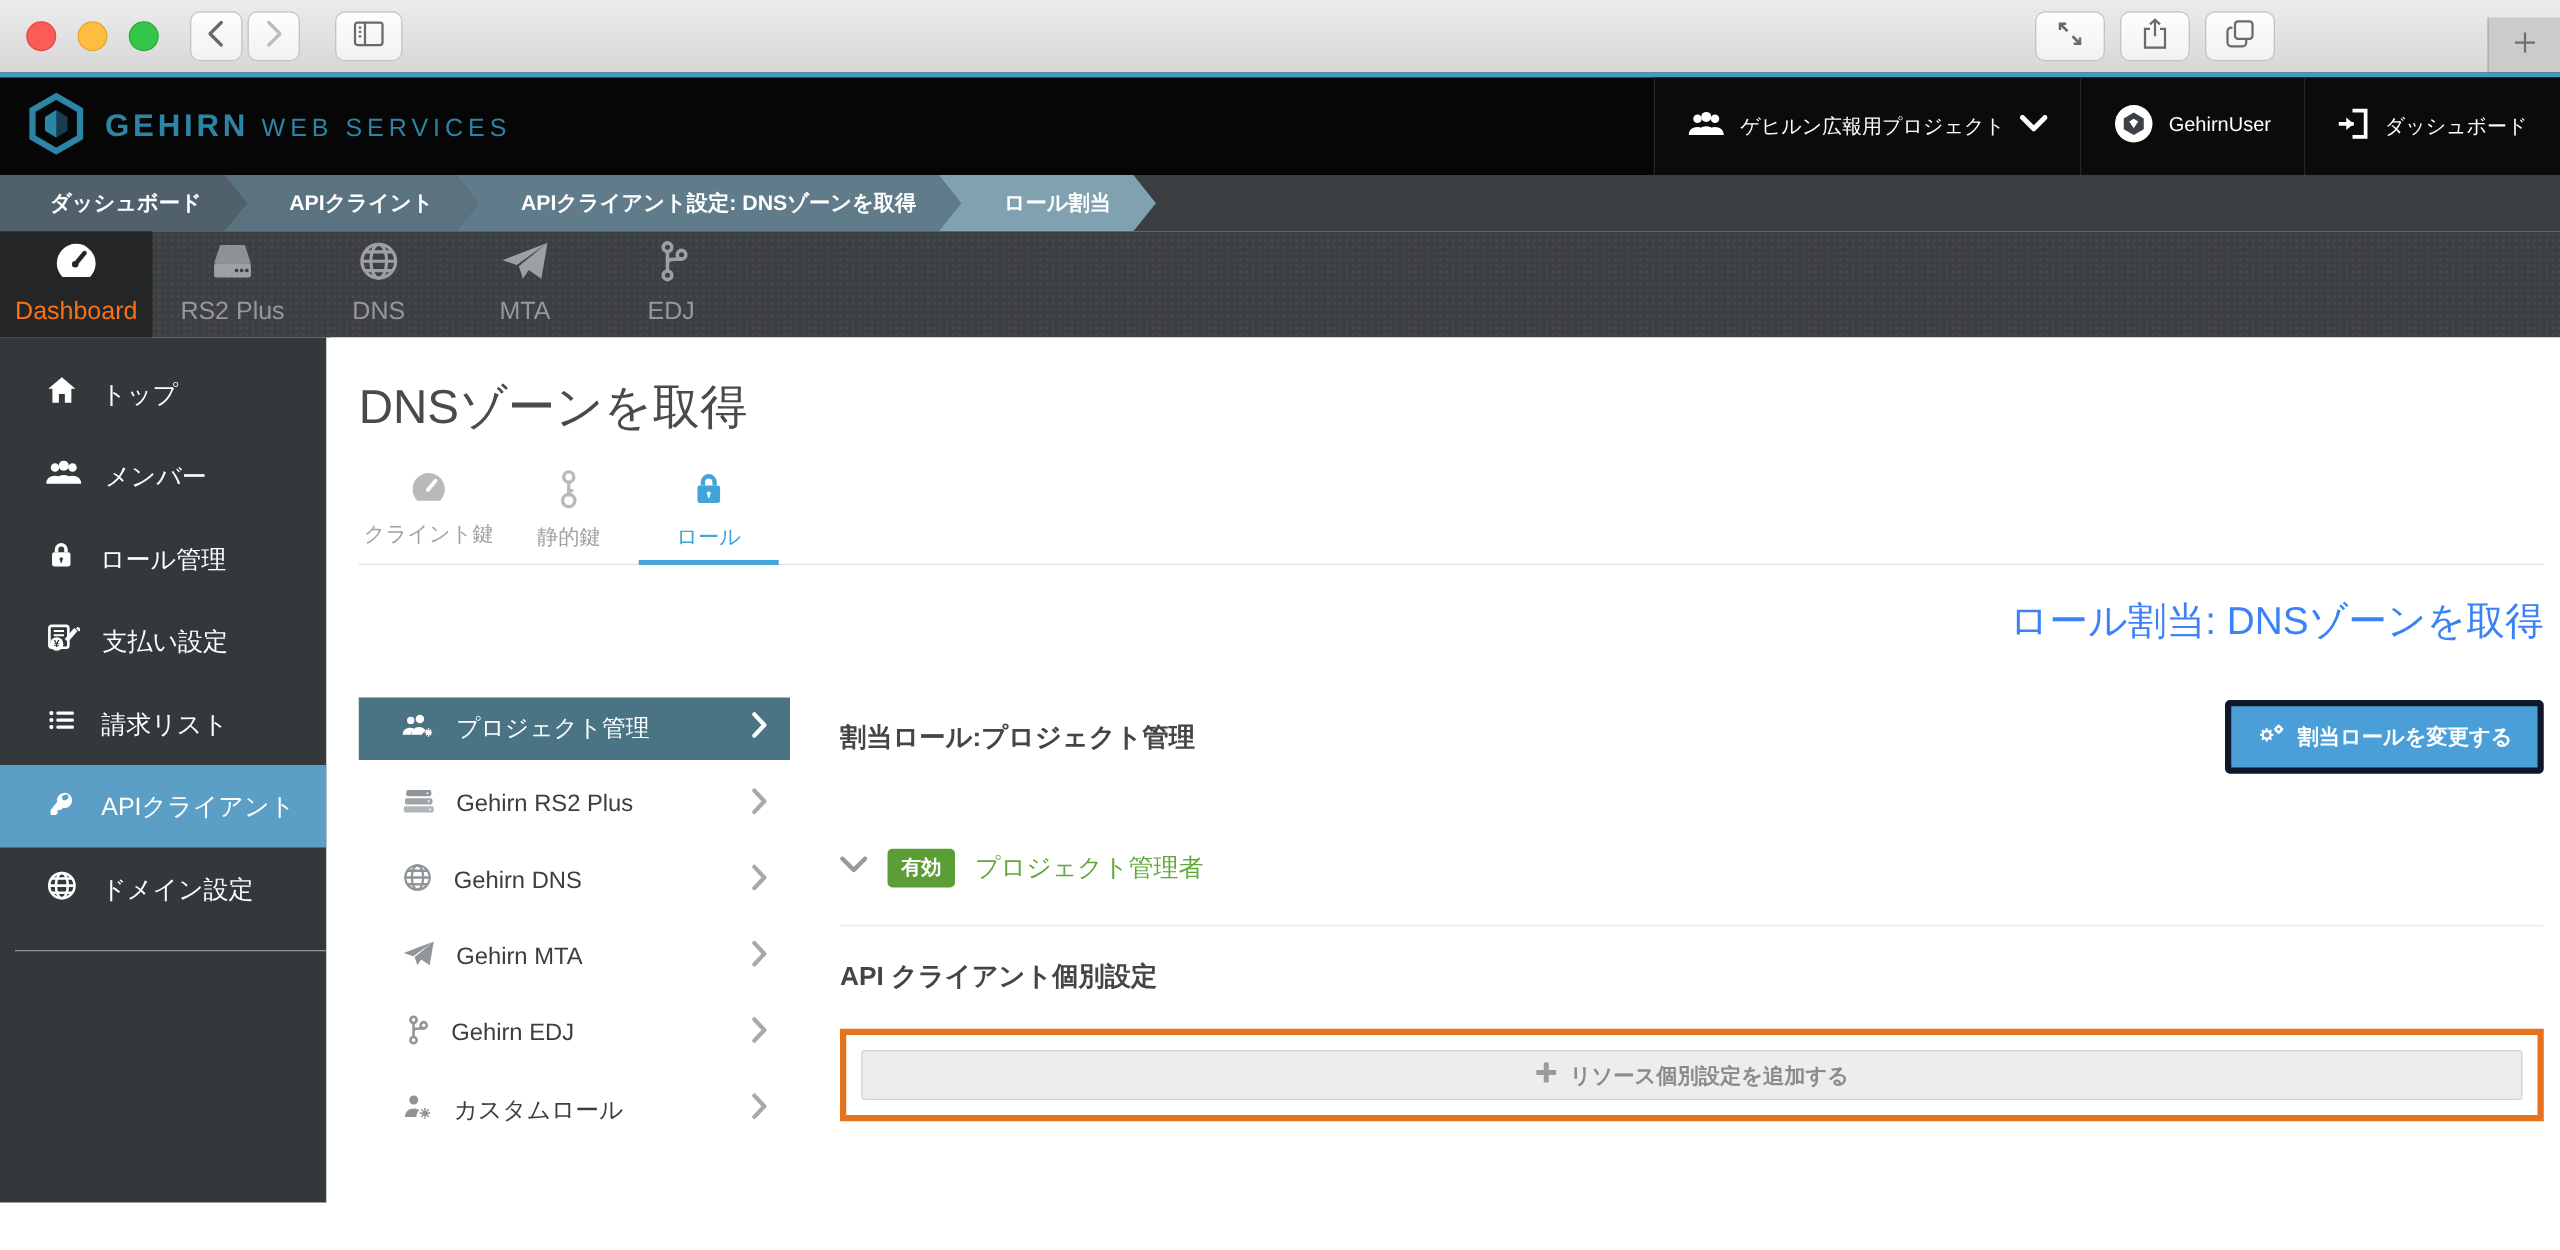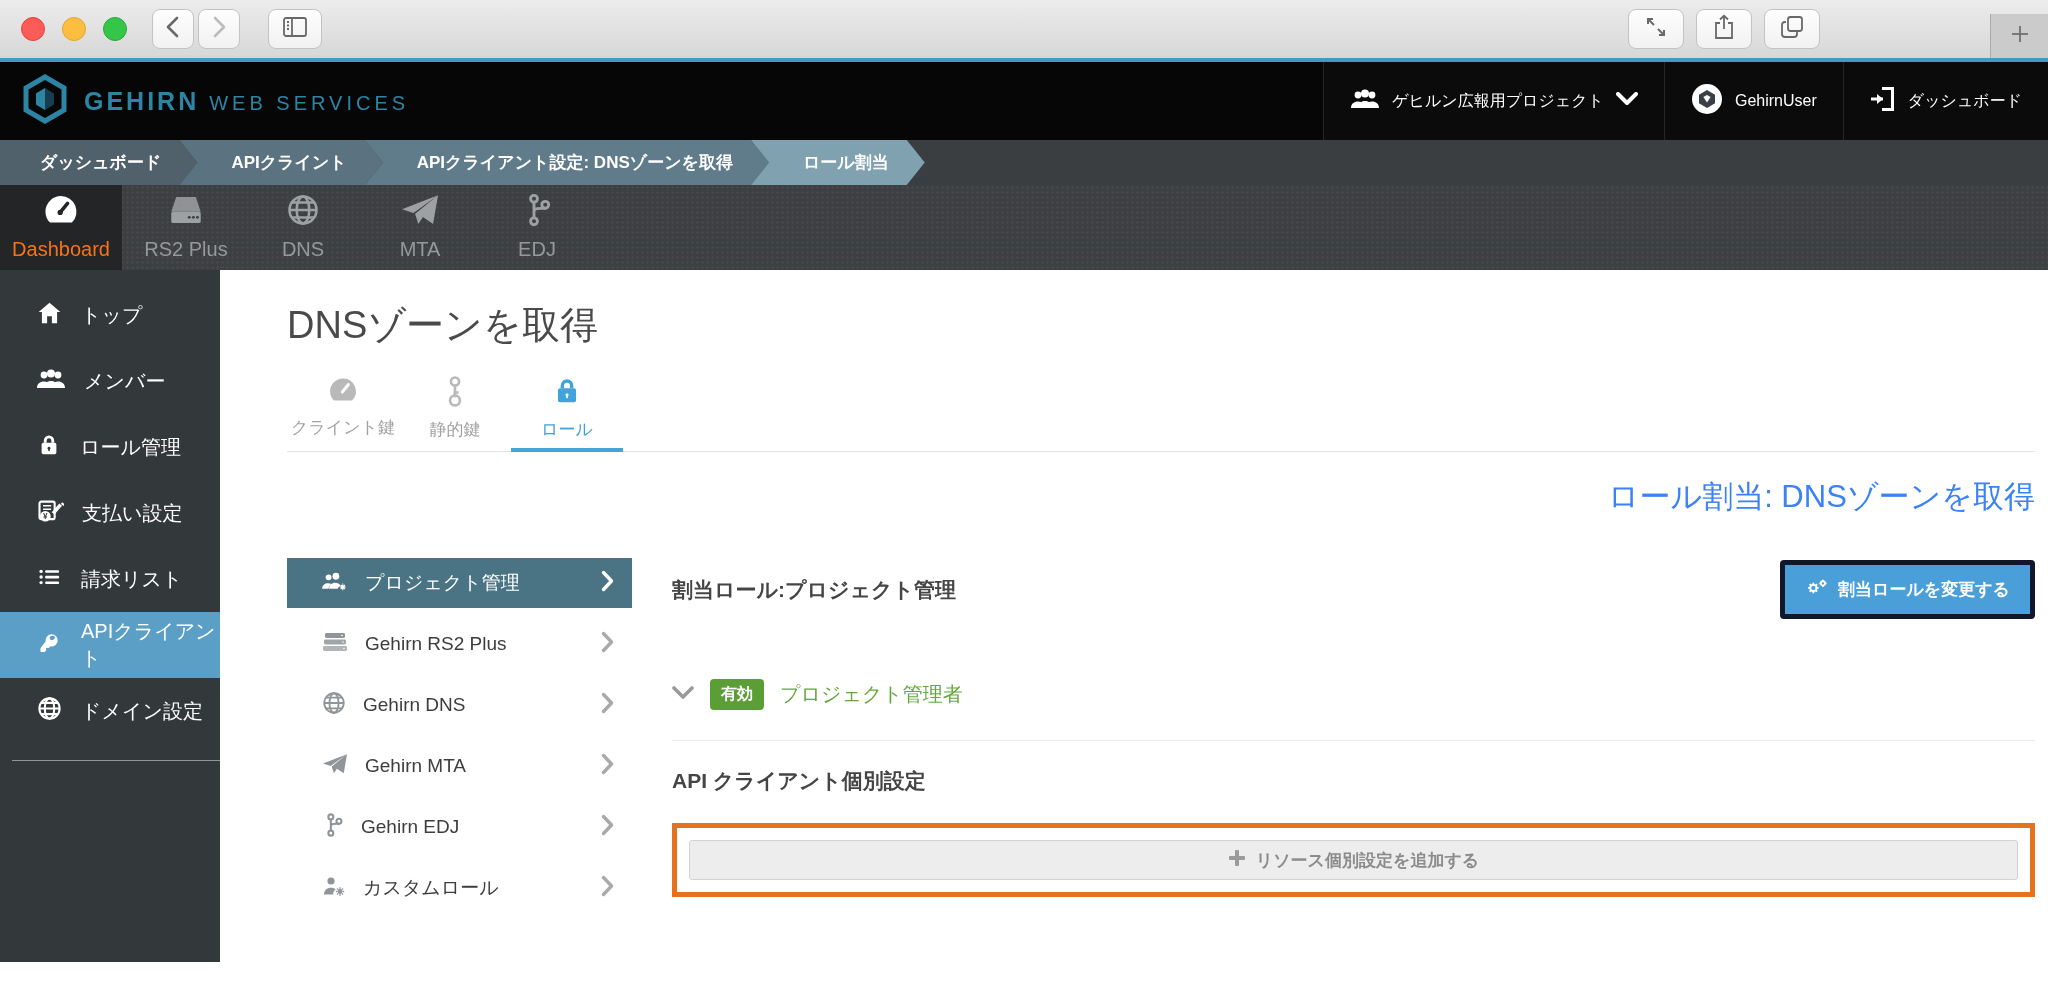--- a/index.html
+++ b/index.html
@@ -51,21 +51,21 @@
                 background-image:radial-gradient(rgba(236,120,120,0.10) 1px, transparent 1.4px);
                 background-size:5px 5px; display:flex; }
   .svc-tab { width:106px; display:flex; flex-direction:column; align-items:center; justify-content:flex-end;
              padding-bottom:9px; color:#96999c; font-size:20px; gap:5px; cursor:pointer; }
   .svc-tab svg { color:#9ea1a3; }
   .svc-tab.active { background:#232527; color:#f97316; width:122px; }
   .svc-tab.active svg { color:#fff; }
   .svc-tab.w1 { width:128px; }
 
   
-  .sidebar { position:absolute; left:0; top:270px; width:220px; height:692px; background:#33383b; padding-top:12px; }
+  .sidebar { position:absolute; left:0; top:270px; width:261px; height:692px; background:#33383b; padding-top:12px; }
   .side-item { height:66px; display:flex; align-items:center; gap:18px; padding-left:36px;
                color:#fff; font-size:20px; cursor:pointer; }
   .side-item svg { color:#fff; flex:none; }
   .side-item.active { background:#5b9fc7; }
   .side-divider { border-top:1px solid #90969a; margin:16px 0 0 12px; }
 
   
   .main { position:absolute; left:264px; top:270px; width:1784px; height:730px; background:#fff; padding:30px 13px 0 23px; }
   .page-title { font-size:38px; color:#4a4a4a; }
   .tabs { display:flex; margin-top:24px; border-bottom:1px solid #e2e2e2; }

